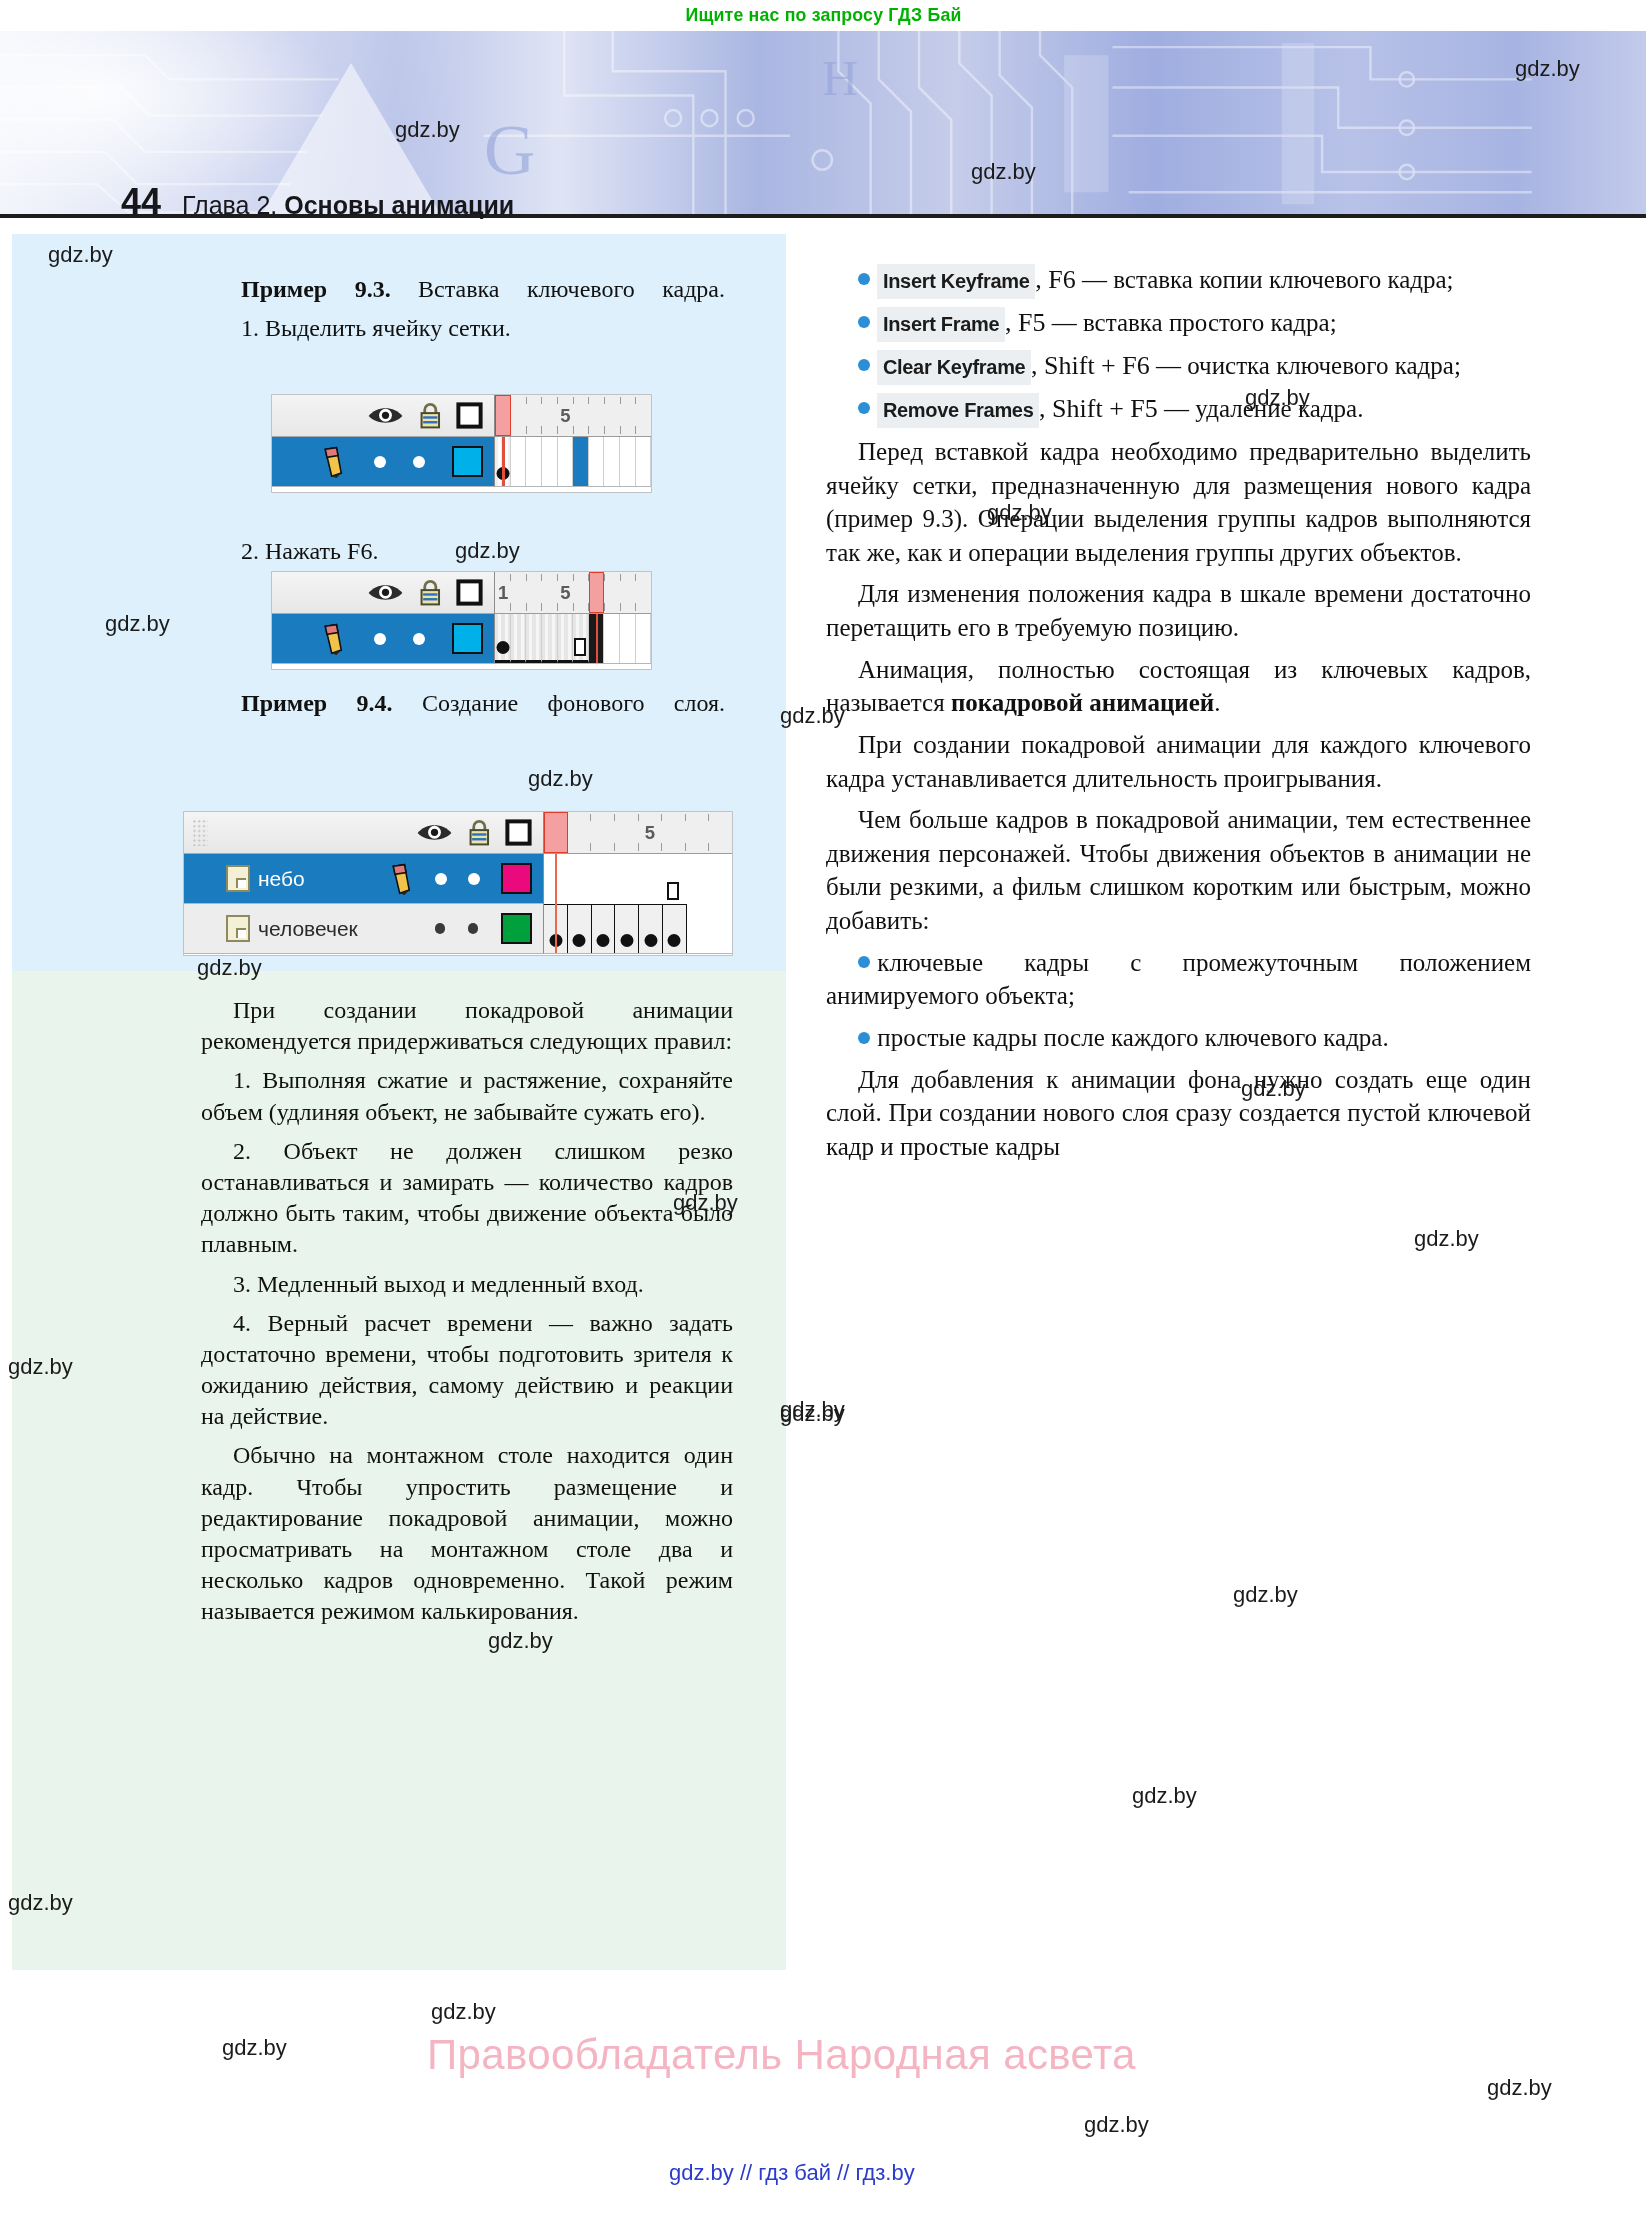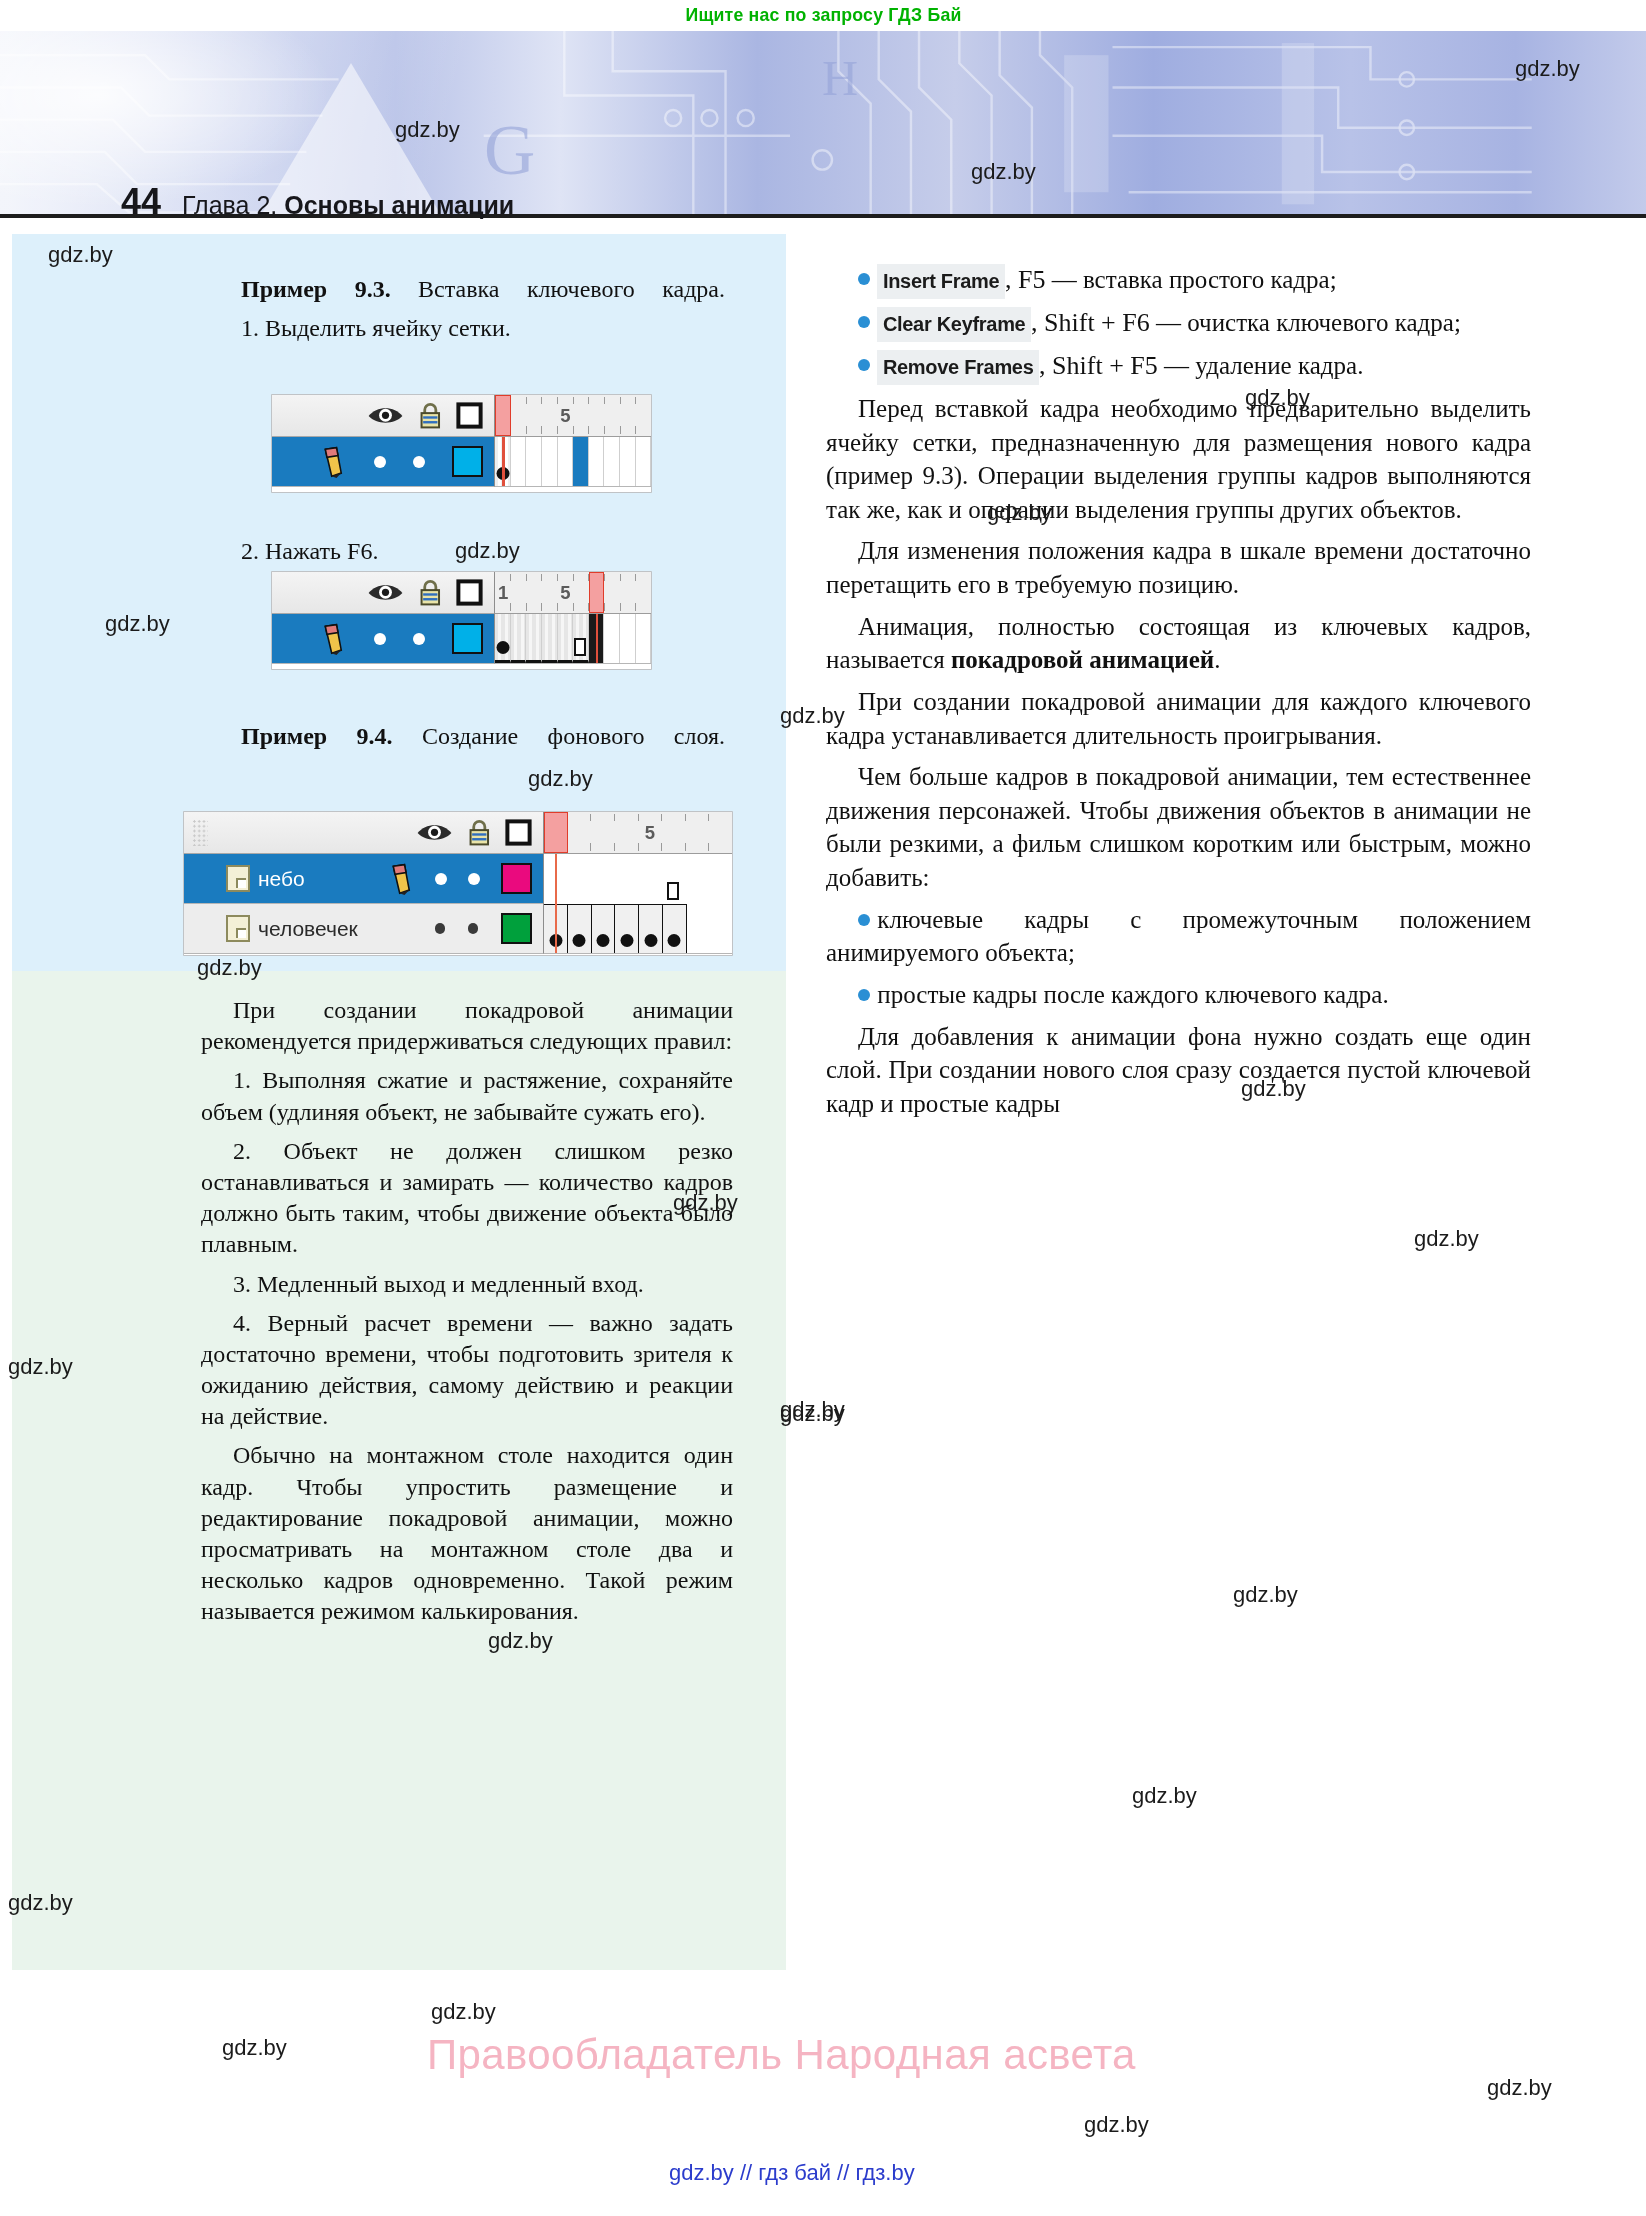--- a/index.html
+++ b/index.html
@@ -421,21 +421,21 @@
         <div class="c" style="background:#1a1a1a;"></div>
         <div class="c"></div>
         <div class="c"></div>
         <div class="c"></div>
       </div>
       <div class="playline" style="left:calc(65% - 0.8px);"></div>
     </div>
   </div>
 </div>
 
-<div class="left-body" style="top:713px;width:532px;">
+<div class="left-body" style="top:680px;width:532px;">
   <p class="ind just-spread">
     <span class="ex-lbl">Пример 9.4.</span><span> Создание фонового слоя.</span>
   </p>
 </div>
 
 <div class="tl" style="left:184px;top:812px;width:548px;height:143px;">
   <div class="tl-hdr">
     <div class="tl-hdr-left" style="width:348px;position:relative;">
       <div class="grip" style="position:absolute;left:8px;top:7.3px;"></div>
       <svg width="37" height="22.6" viewBox="0 0 46 28">
@@ -558,20 +558,23 @@
   <p class="ind">При создании покадровой анимации рекомендуется придерживаться следующих правил:</p>
   <p class="ind">1. Выполняя сжатие и растяжение, сохраняйте объем (удлиняя объект, не забывайте сужать его).</p>
   <p class="ind">2. Объект не должен слишком резко останавливаться и замирать — количество кадров должно быть таким, чтобы движение объекта было плавным.</p>
   <p class="ind">3. Медленный выход и медленный вход.</p>
   <p class="ind">4. Верный расчет времени — важно задать достаточно времени, чтобы подготовить зрителя к ожиданию действия, самому действию и реакции на действие.</p>
   <p class="ind">Обычно на монтажном столе находится один кадр. Чтобы упростить размещение и редактирование покадровой анимации, можно просматривать на монтажном столе два и несколько кадров одновременно. Такой режим называется режимом калькирования.</p>
 </div>
 
 <div class="right-body">
 
+  <p class="bul ind">
+    <span class="bdot"></span><span class="cmd">Insert Keyframe</span><span class="key">, </span><span class="key">F6</span><span> — вставка копии ключевого кадра;</span>
+  </p>
 
 
   <p class="bul ind">
     <span class="bdot"></span><span class="cmd">Insert Frame</span><span class="key">, </span><span class="key">F5</span><span> — вставка простого кадра;</span>
   </p>
 
   <p class="bul ind">
     <span class="bdot"></span><span class="cmd">Clear Keyframe</span><span class="key">, </span><span class="key">Shift + F6</span><span> — очистка ключевого кадра;</span>
   </p>
 

